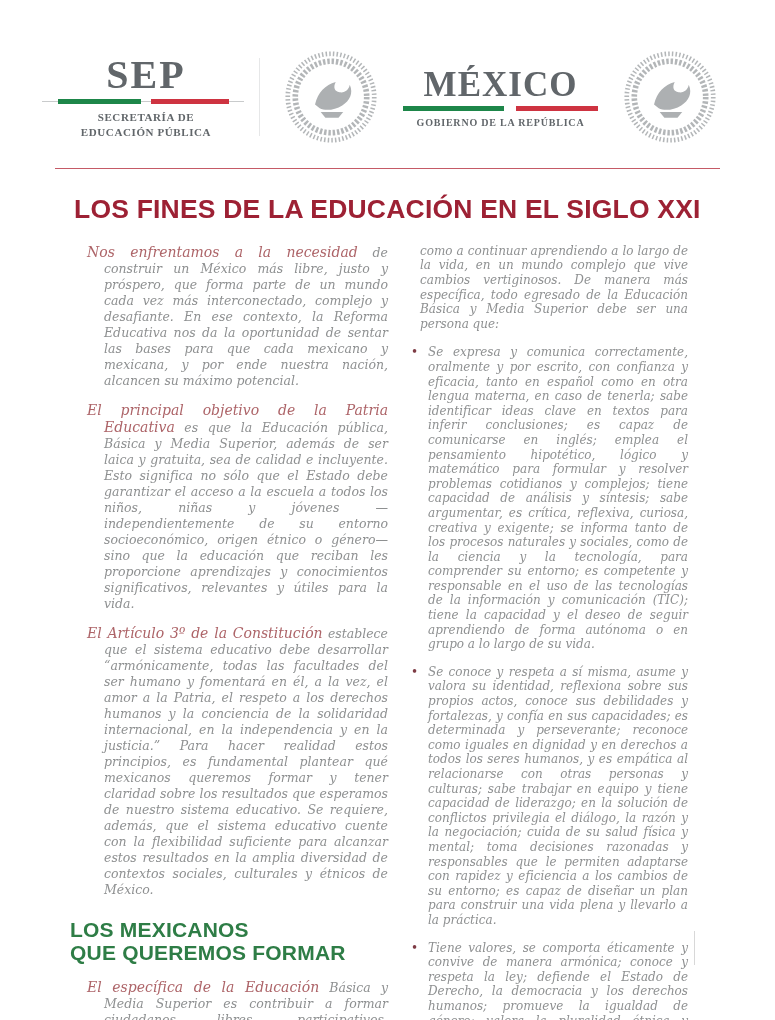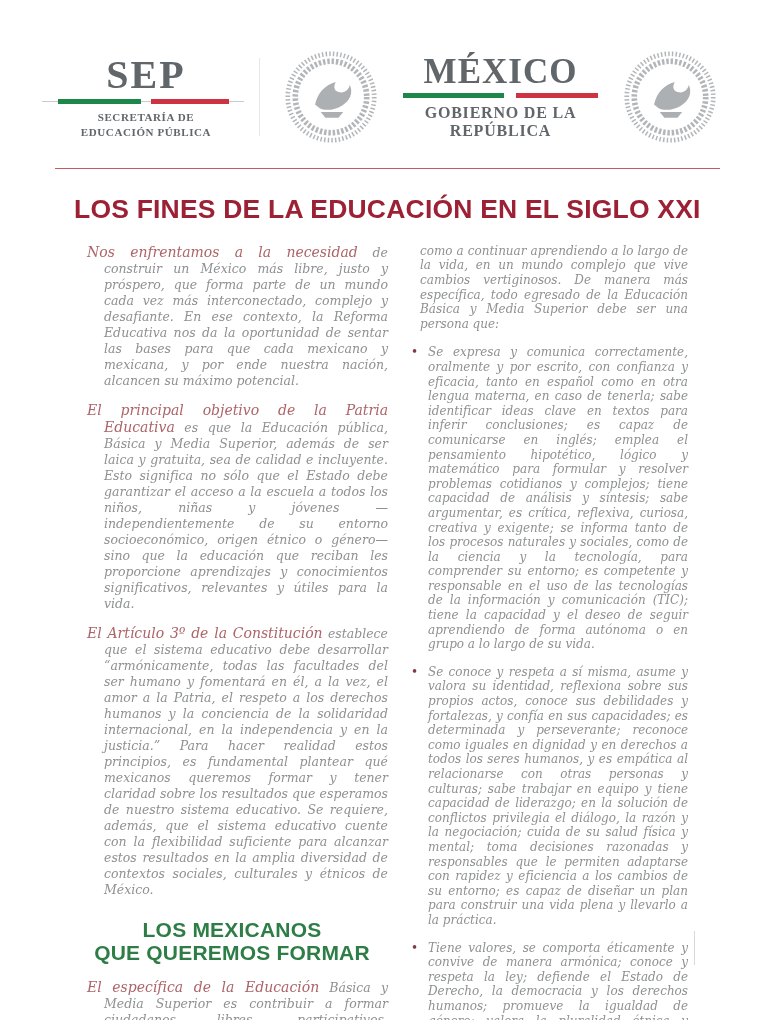--- a/index.html
+++ b/index.html
@@ -24,40 +24,40 @@
   .sep-flag .red{left:53%;width:44%;background:var(--flag_red);}
   .mex-flag .green{left:0;width:52%;background:var(--flag_green);}
   .mex-flag .red{left:58%;width:42%;background:var(--flag_red);}
   .sep-caption{font-family:"Liberation Serif",serif;font-weight:bold;font-size:11px;
     letter-spacing:.6px;line-height:1.35;}
   .header-divider{width:1px;height:78px;background:#e6e7e8;}
   .seal{width:94px;height:94px;flex:0 0 auto;}
   .mex-logo{width:196px;text-align:center;color:var(--logo_gray);}
   .mex-wordmark{font-family:"Liberation Serif",serif;font-weight:bold;font-size:35px;
     letter-spacing:1px;line-height:1;}
-  .mex-caption{font-family:"Liberation Serif",serif;font-weight:bold;font-size:16px;
+  .mex-caption{font-family:"Liberation Serif",serif;font-weight:bold;font-size:10px;
     letter-spacing:.8px;}
 
   .red-rule{margin:16px 55px 0 55px;height:0;border-top:1.5px solid var(--rule_red);}
 
   
   .doc-title{margin:27px 40px 0 74px;font-size:26.5px;font-weight:bold;
     color:var(--title_red);letter-spacing:.2px;line-height:1.05;}
 
   
   .columns{display:flex;gap:22px;padding:20px 0 0 70px;}
   .col{font-family:"DejaVu Serif",serif;font-style:italic;color:var(--body_gray);
     text-align:justify;}
   .col-left{width:318px;font-size:12.5px;line-height:16px;}
   .col-right{width:278px;font-size:12px;line-height:14.6px;}
   .para{margin:0 0 13px 17px;padding-left:17px;text-indent:-17px;}
   .lead{color:var(--lead_red);font-size:1.12em;}
-  .green-heading{margin:20px 0 15px 6px;font-family:"Liberation Sans",sans-serif;
+  .green-heading{margin:20px 0 15px 0;font-family:"Liberation Sans",sans-serif;
     font-style:normal;font-weight:bold;font-size:21px;line-height:1.1;
-    color:var(--heading_green);letter-spacing:.2px;text-align:center;}
+    color:var(--heading_green);letter-spacing:.2px;text-align:left;}
   .intro{margin:0 0 14px 10px;}
   .bullets{list-style:none;margin:0;padding:0;}
   .bullets li{position:relative;padding-left:18px;margin:0 0 13px 0;}
   .bullets li .dot{position:absolute;left:1px;top:0;color:#7e3b44;font-style:normal;}
   .crop-line{position:absolute;left:694px;top:931px;width:1px;height:34px;background:#d8d8d8;}
 </style>
 </head>
 <body>
 
 <div class="page">

